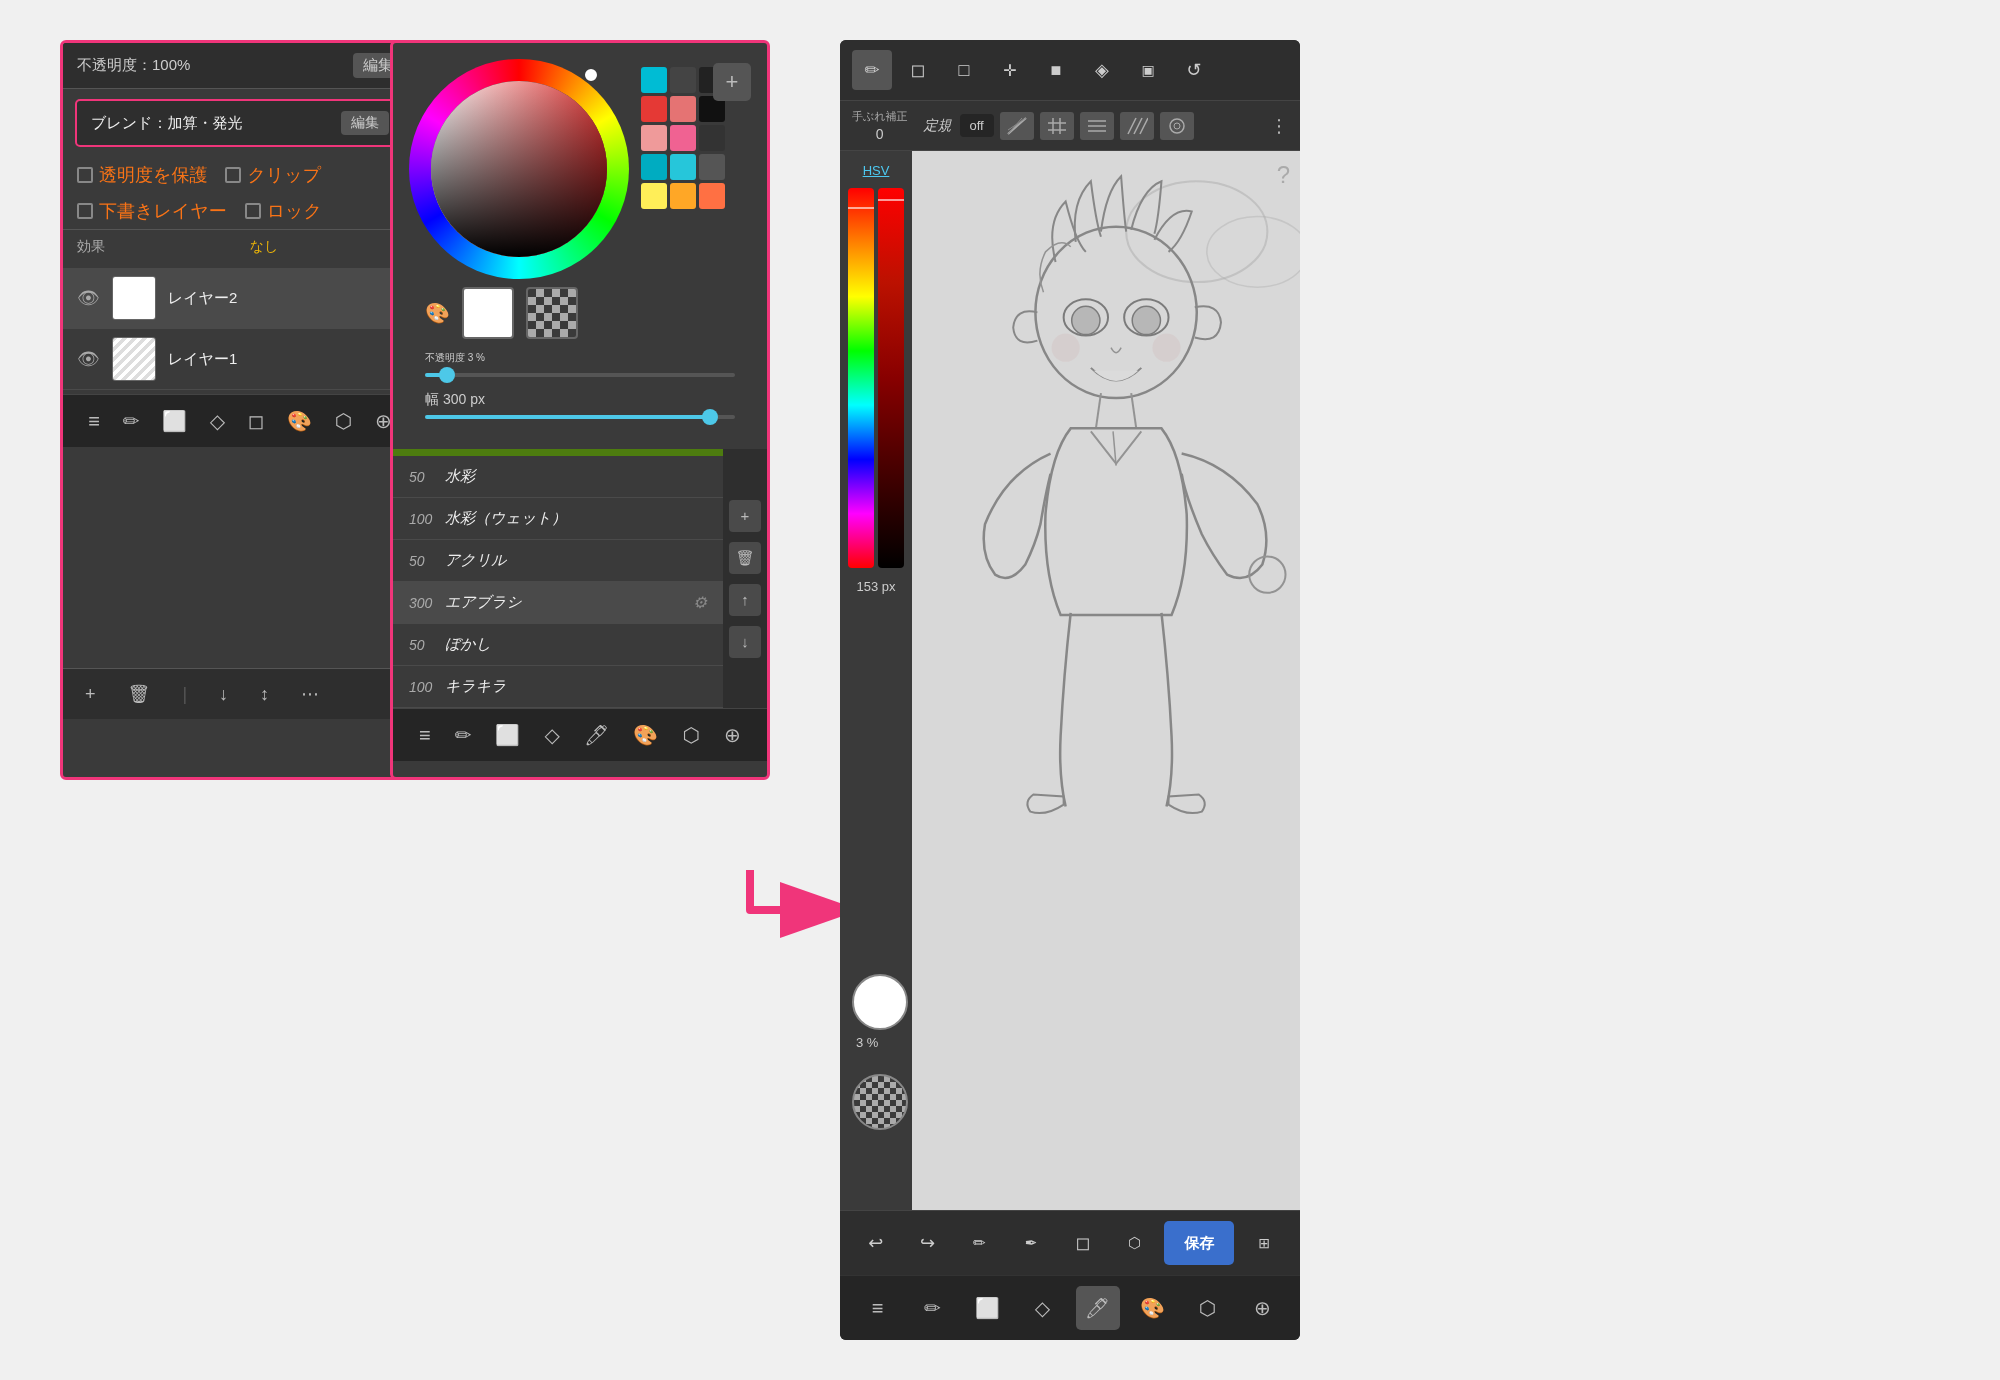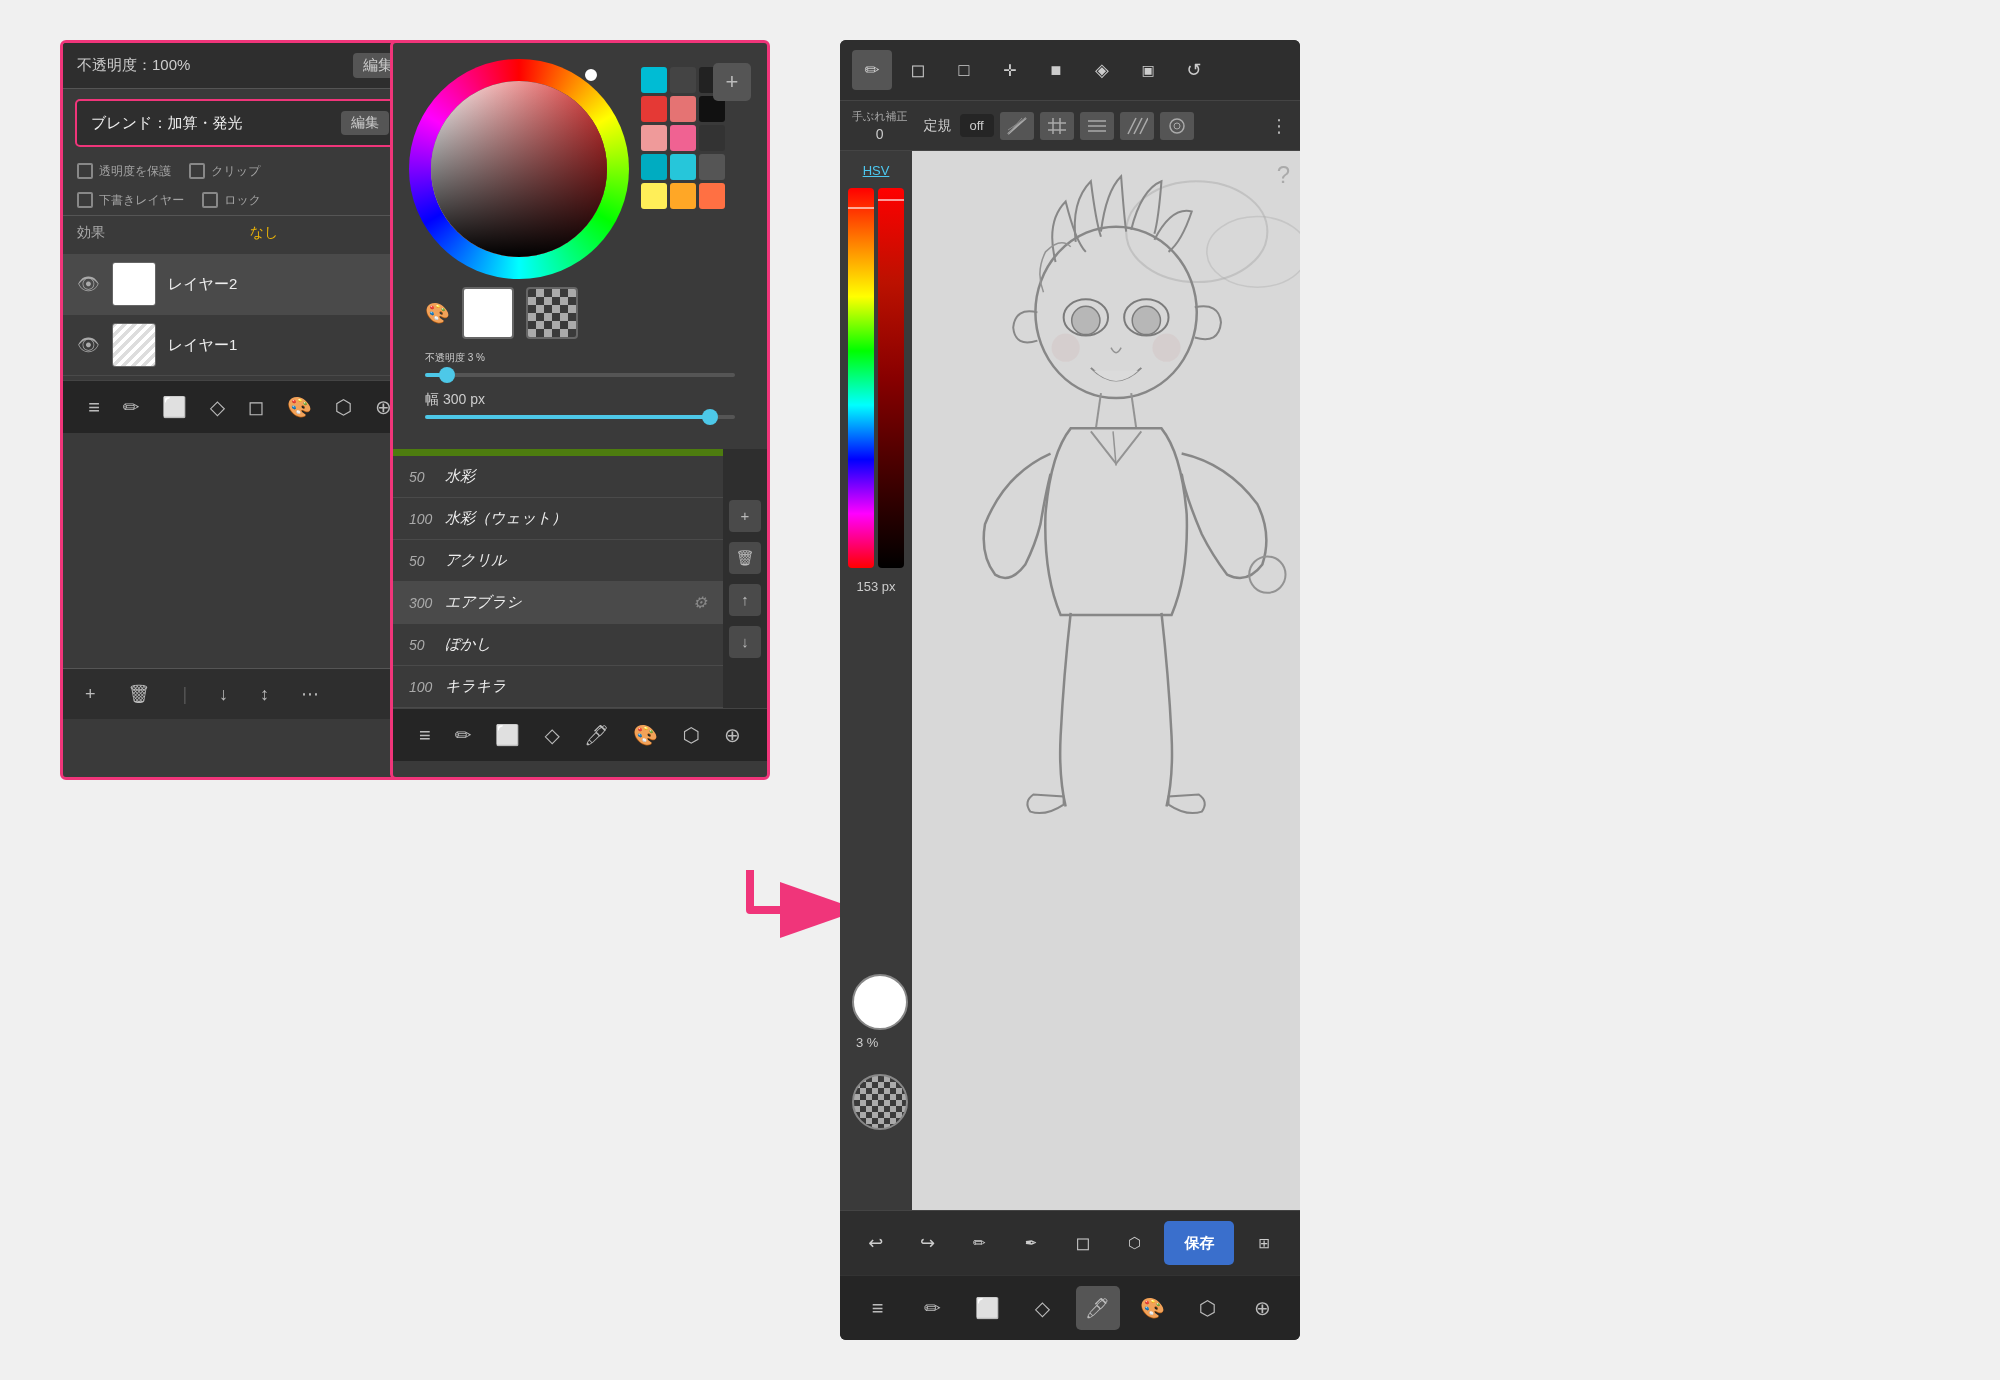--- a/index.html
+++ b/index.html
@@ -70,24 +70,24 @@
     }
 
     .checkbox-row {
       display: flex;
       align-items: center;
       gap: 18px;
       padding: 6px 14px;
     }
     .checkbox-item {
       display: flex;
-      align-items: flex-start;
+      align-items: center;
       gap: 6px;
-      color: #a3a3a3;
-      font-size: 12px;
+      color: #f97316;
+      font-size: 18px;
     }
     .checkbox-box {
       width: 16px;
       height: 16px;
       border: 2px solid #888;
       background: transparent;
       border-radius: 2px;
     }
 
     .effect-row {
@@ -405,20 +405,21 @@
       font-size: 11px;
     }
     .correction-value {
       color: #ccc;
       font-size: 14px;
     }
     .ruler-label {
       color: #ccc;
       font-size: 14px;
       margin-left: 8px;
+      font-style: italic;
     }
     .ruler-options {
       display: flex;
       align-items: center;
       gap: 6px;
       flex: 1;
     }
     .ruler-off {
       background: #252525;
       color: #ccc;

